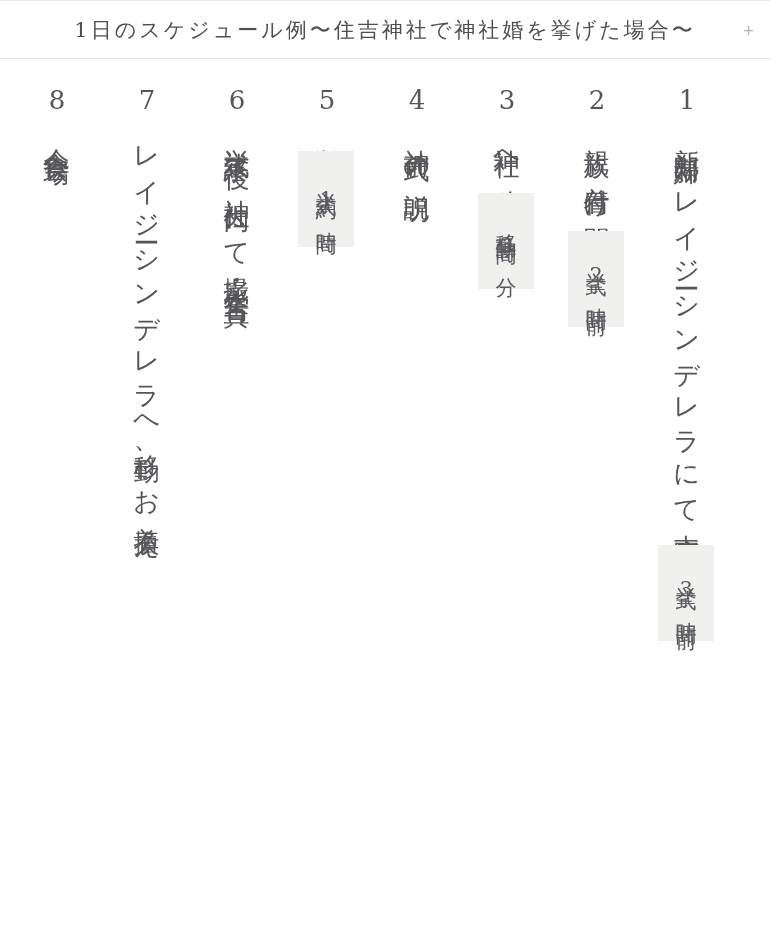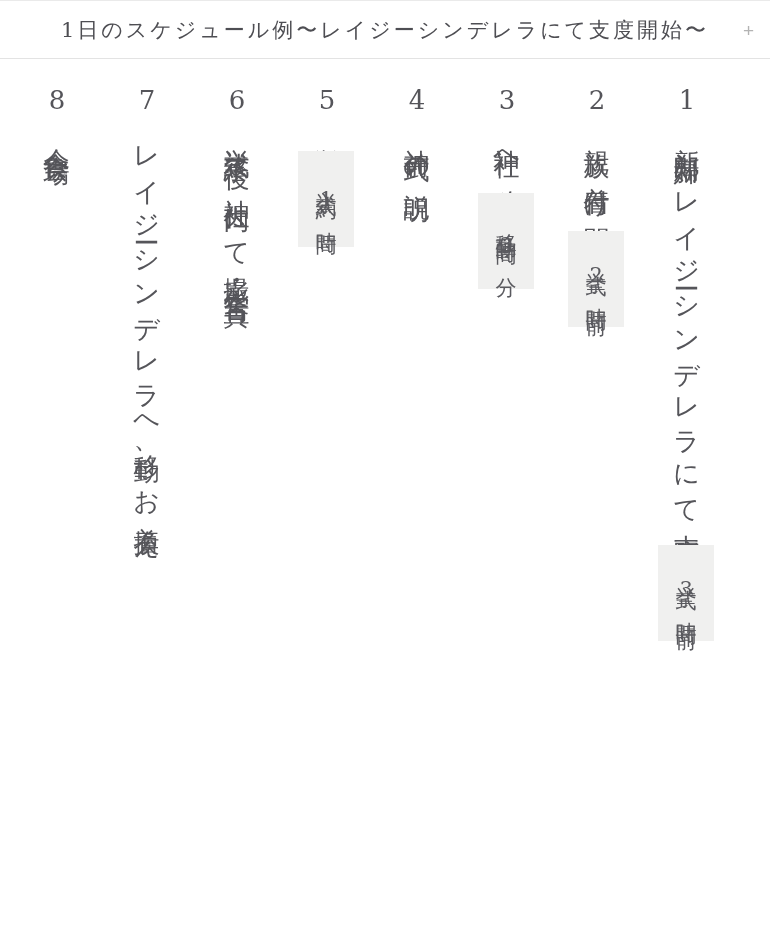--- a/index.html
+++ b/index.html
@@ -91,21 +91,21 @@
     background: #f0f0ef;
     padding: 24px 16px 24px 16px;
   }
 </style>
 </head>
 <body>
 
 <div class="page">
 
   <div class="accordion-header">
-    <div class="section-title">1日のスケジュール例〜レイジーシンデレラにて支度開始〜</div>
+    <div class="section-title">1日のスケジュール例〜住吉神社で神社婚を挙げた場合〜</div>
     <div class="expand-icon">+</div>
   </div>
 
   <div class="schedule-content">
 
     <div class="schedule-column">
       <span class="v item-number">1</span>
       <span class="v item-text">新郎新婦　レイジーシンデレラにて支度開始</span>
       <span class="v item-note">挙式3時間前</span>
     </div>

